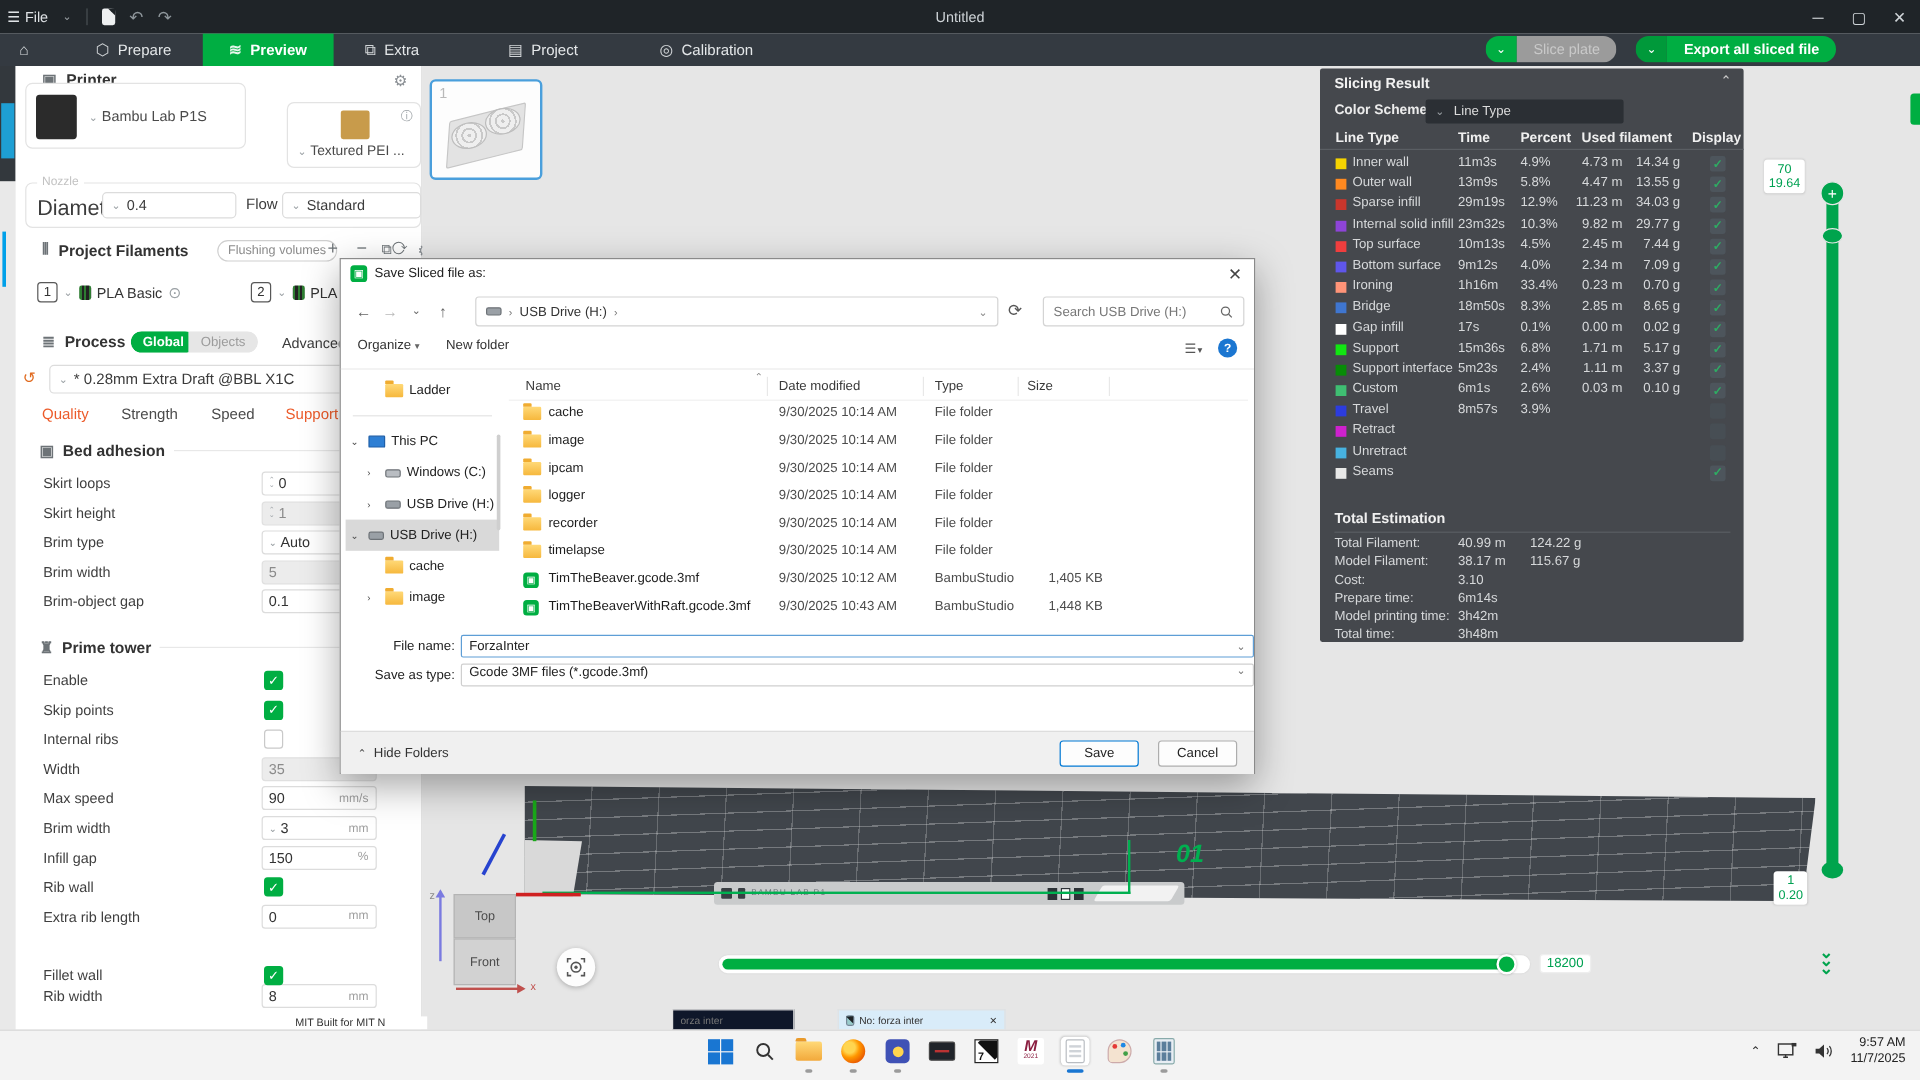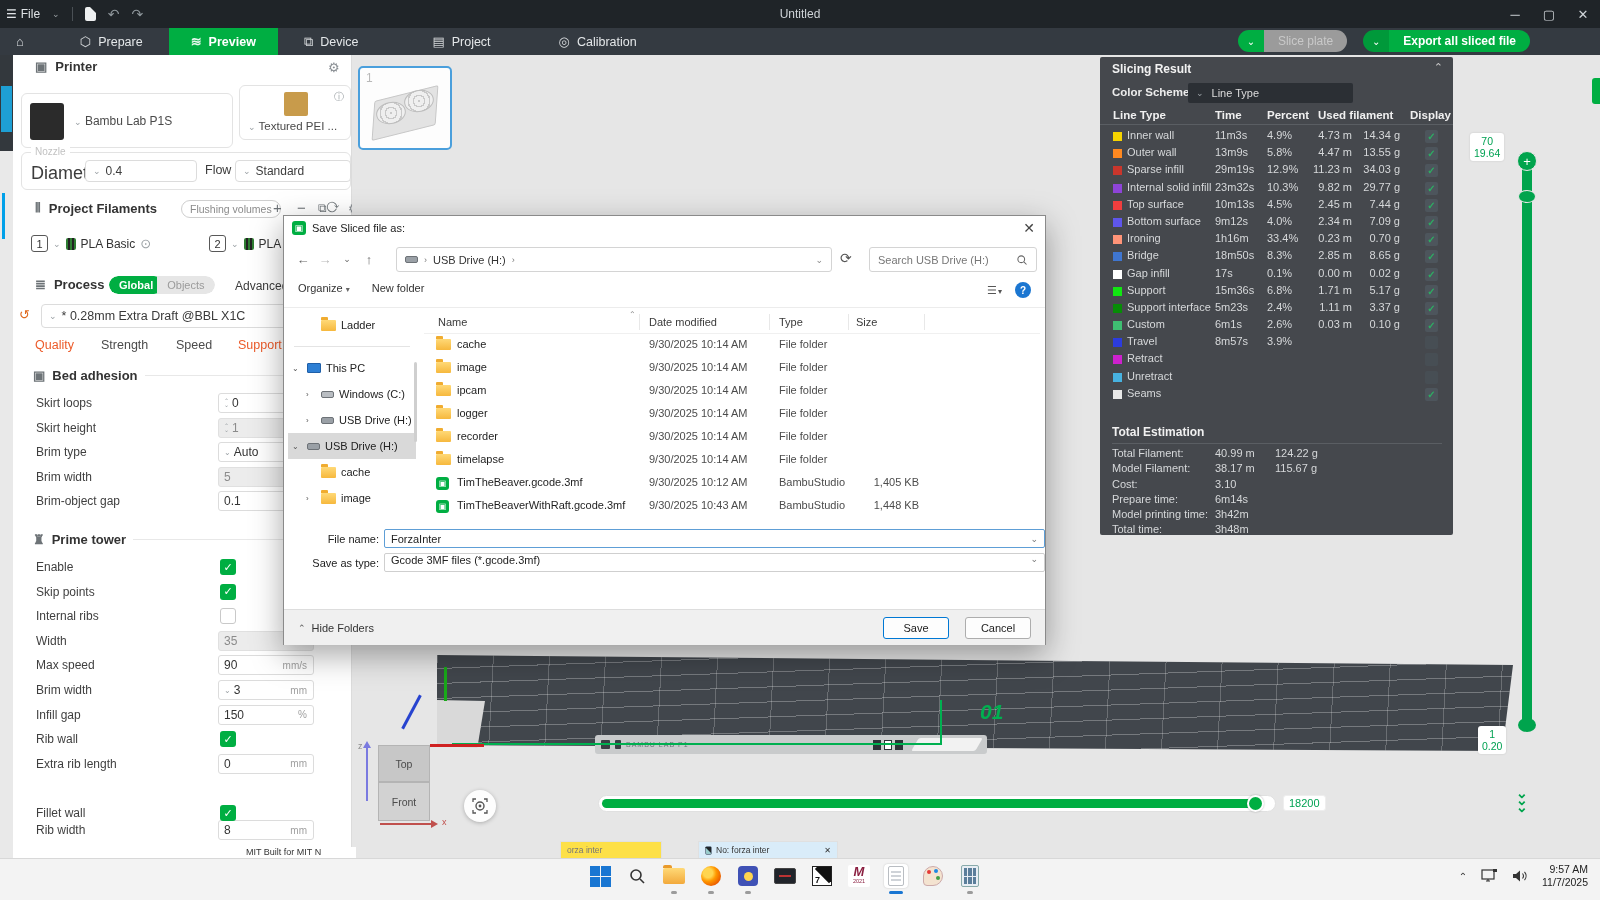--- a/index.html
+++ b/index.html
@@ -178,21 +178,21 @@
 .dlg-lbl{position:absolute;text-align:right;width:90px}
 #fn-input{position:absolute;left:100px;top:313px;width:661px;height:19px;border:1px solid #5e9ed6;border-radius:2px;display:flex;align-items:center;padding:0 6px}
 #fn-input .dd,#st-input .dd{margin-left:auto;font-size:9px;color:#777}
 #st-input{position:absolute;left:100px;top:337px;width:661px;height:19px;border:1px solid #cfcfcf;border-radius:2px;display:flex;align-items:flex-start;padding:0 6px;color:#222}
 #dlg-footer{position:absolute;left:0;top:393px;width:100%;height:36px;background:#f0f0f0;border-top:1px solid #ddd;display:flex;align-items:center;padding:0 14px;gap:16px}
 #hide-folders{display:flex;align-items:center;gap:6px;color:#333}
 #dlg-footer .btns{margin-left:auto;display:flex;gap:16px}
 .dbtn{width:66px;height:22px;display:flex;align-items:center;justify-content:center;background:#fdfdfd;border:1px solid #adadad;border-radius:3px;color:#222}
 .dbtn.primary{border:1.5px solid #0078d4}
 
-.peek{position:absolute;top:841px;height:17px;font-size:8.5px;display:flex;align-items:center;gap:4px;padding:0 6px;border:1px solid #e0e0e0;border-bottom:none;background:#fde047;color:#777;z-index:2}
+.peek{position:absolute;top:841px;height:17px;font-size:8.5px;display:flex;align-items:center;gap:4px;padding:0 6px;border:1px solid #e0e0e0;border-bottom:none;background:#0f172a;color:#777;z-index:2}
 #peek2{background:#d9ecf9;color:#333}
 #taskbar{left:0;top:858px;width:1600px;height:42px;background:#f3f3f3;border-top:1px solid #d8d8d8;z-index:10}
 #tb-icons{position:absolute;left:588px;top:5px;display:flex;gap:13px}
 .tbi{width:24px;height:24px;display:flex;align-items:center;justify-content:center;position:relative;border-radius:4px}
 .tbi.active{background:#fff;box-shadow:0 0 2px rgba(0,0,0,.2)}
 .tbi .dash{position:absolute;bottom:-6px;left:9px;width:6px;height:3px;border-radius:2px;background:#9b9b9b}
 .tbi.active .dash{width:14px;left:5px;background:#1976d2}
 .tb-start{display:grid;grid-template-columns:10px 10px;grid-gap:1px}
 .tb-start i{width:10px;height:10px;background:#1976d2}
 .tb-folder{width:22px;height:16px;background:linear-gradient(#ffd977,#f2a93b);border-radius:2px;position:relative}
@@ -249,21 +249,21 @@
   <div class="tab" data-interactable="true" style="margin-left:18px">
       <span class="tico" data-interactable="false">⬡</span>
       <span>Prepare</span>
     </div>
   <div class="tab active" data-interactable="true" style="margin-left:4px">
       <span class="tico" data-interactable="false">≋</span>
       <span>Preview</span>
     </div>
   <div class="tab" data-interactable="true" style="margin-left:4px">
       <span class="tico" data-interactable="false">⧉</span>
-      <span>Device</span>
+      <span>Extra</span>
     </div>
   <div class="tab" data-interactable="true" style="margin-left:30px">
       <span class="tico" data-interactable="false">▤</span>
       <span>Project</span>
     </div>
   <div class="tab" data-interactable="true" style="margin-left:24px">
       <span class="tico" data-interactable="false">◎</span>
       <span>Calibration</span>
     </div>
 </div>
@@ -284,21 +284,21 @@
   <span class="blueline" data-interactable="false"></span>
 </div>
 
 <div class="abs" id="sidebar" data-interactable="false">
   
   <div class="shead" style="left:22px;top:4px" data-interactable="false">
     <span class="gico" data-interactable="false">▣</span>
       <span>Printer</span>
   </div>
   <span class="abs gear" style="left:315px;top:5px" data-interactable="true">⚙</span>
-  <div class="card" style="left:8px;top:38px;width:212px;height:55px" data-interactable="true">
+  <div class="card" style="left:8px;top:14px;width:184px;height:55px" data-interactable="true">
     <span class="abs" style="left:8px;top:9px;width:34px;height:37px;background:#2b2b2b;border-radius:3px" data-interactable="false"></span>
     <span class="abs" style="left:52px;top:20px" data-interactable="true"><span class="chevg">⌄</span> <span class="ddtext">Bambu Lab P1S</span></span>
   </div>
   <div class="card" style="left:226px;top:30px;width:112px;height:55px" data-interactable="true">
     <span class="abs" style="left:44px;top:6px;width:24px;height:24px;background:#c89b4b;border-radius:2px" data-interactable="false"></span>
     <span class="abs" style="right:6px;top:4px;color:#9aa0a4;font-size:10px" data-interactable="true">ⓘ</span>
     <span class="abs" style="left:8px;top:34px;font-size:11.5px" data-interactable="true"><span class="chevg">⌄</span> <span class="ddtext">Textured PEI ...</span></span>
   </div>
   <div class="fieldset" style="left:8px;top:97px;width:330px;height:38px" data-interactable="false">
     <span class="legend" data-interactable="false">Nozzle</span>

